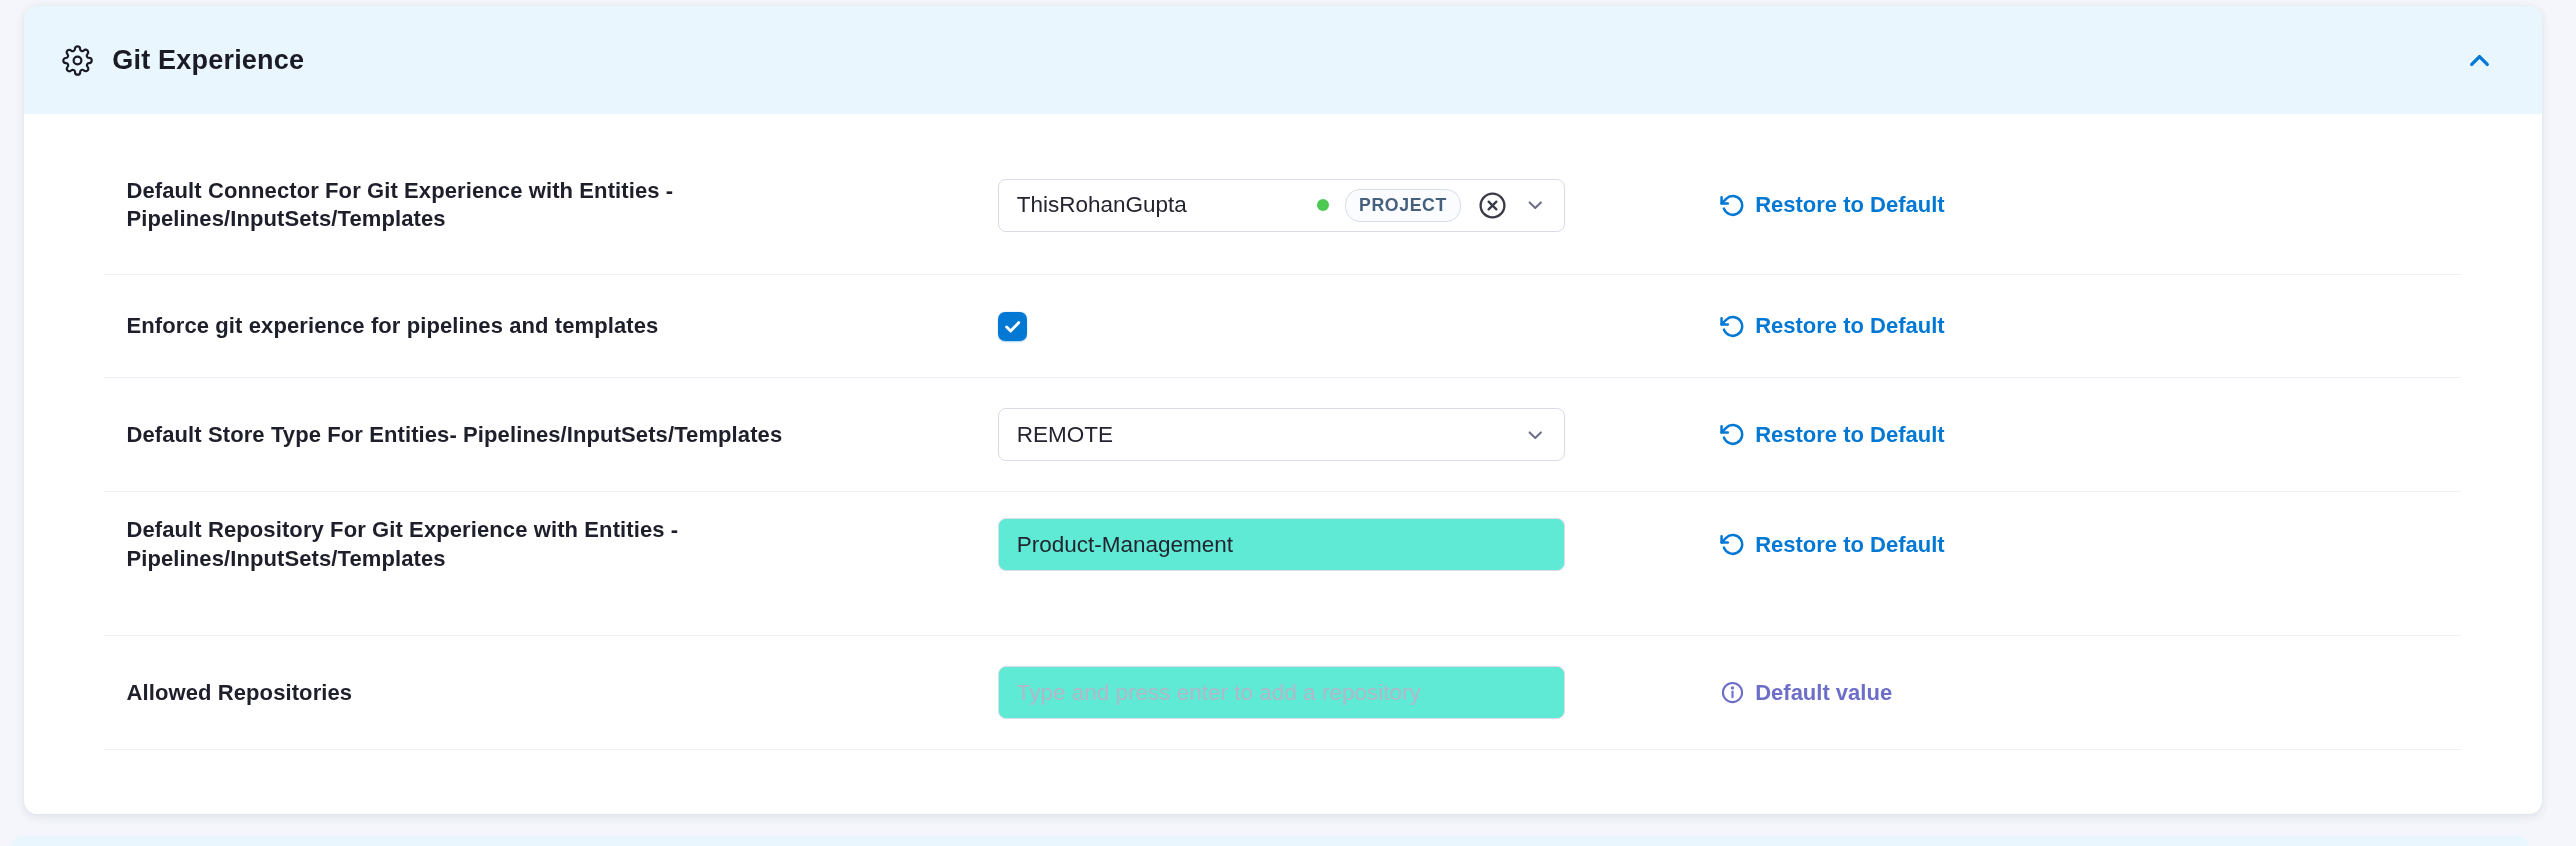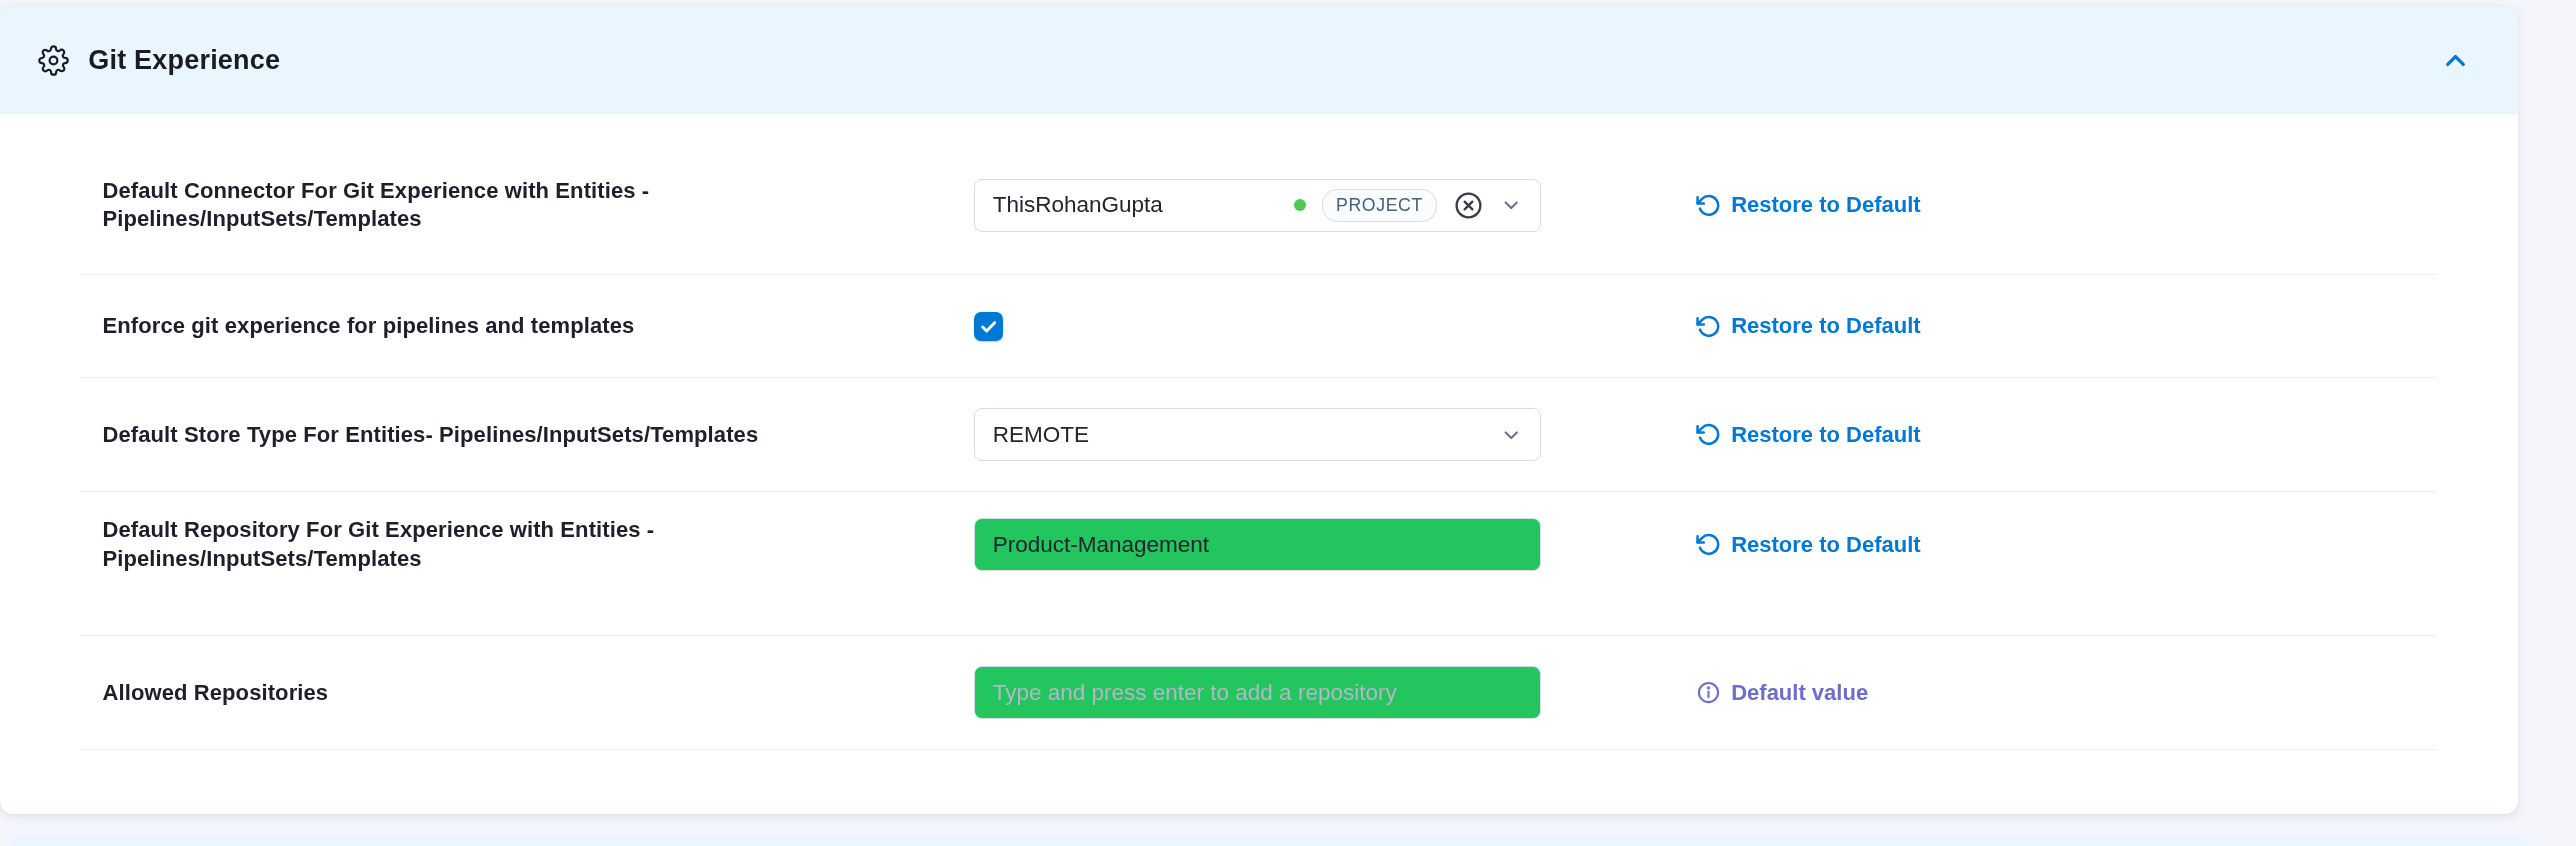--- a/index.html
+++ b/index.html
@@ -3,21 +3,21 @@
 <meta charset="utf-8">
 <style>
   html,body{margin:0;padding:0;}
   body{
     width:2576px;height:847px;position:relative;overflow:hidden;
     background:#f4f6fb;
     font-family:"Liberation Sans",sans-serif;
     -webkit-font-smoothing:antialiased;
   }
   .panel{
-    position:absolute;left:0;top:6.4px;width:2518px;height:808px;
+    position:absolute;left:24px;top:6.4px;width:2518px;height:808px;
     background:#ffffff;border-radius:13px;
     box-shadow:0 2.4px 9.7px rgba(40,50,80,0.10), 0 0 1.6px rgba(40,41,61,0.06);
   }
   .panel-header{
     height:108px;background:#e9f6fd;border-radius:13px 13px 0 0;
     display:flex;align-items:center;box-sizing:border-box;
     padding:0 42px 0 38px;cursor:pointer;
   }
   .gear{width:31px;height:31px;color:#1b1b28;margin-right:19.3px;flex:none;display:flex;}
   .gear svg{width:31px;height:31px;}
@@ -45,30 +45,30 @@
   .row-label{font-size:22px;font-weight:600;color:#1e1f2b;letter-spacing:0.1px;line-height:1.3;}
 
   .select-box{
     width:567px;height:53px;border:1.6px solid #d9dbe7;border-radius:8px;background:#fff;
     box-sizing:border-box;display:flex;align-items:center;padding:0 17.7px;cursor:pointer;
   }
   .select-value{font-size:22.5px;font-weight:500;color:#23242f;white-space:nowrap;}
   .right-group{margin-left:auto;display:flex;align-items:center;gap:16px;}
   .status-dot{width:12px;height:12px;border-radius:50%;background:#4dc952;flex:none;}
   .scope-badge{
-    font-size:17.7px;font-weight:400;color:#44607c;letter-spacing:0.6px;line-height:1;
+    font-size:17.7px;font-weight:700;color:#44607c;letter-spacing:0.6px;line-height:1;
     background:#fafcff;border:1.6px solid #d8dce6;border-radius:15px;padding:6.4px 13px;white-space:nowrap;
   }
   .x-circle{width:31px;height:31px;color:#3a3b47;display:flex;cursor:pointer;}
   .x-circle svg{width:31px;height:31px;}
   .chev{width:22.5px;height:22.5px;color:#6d6f86;display:flex;}
   .chev svg{width:22.5px;height:22.5px;}
 
   .text-input{
-    width:567px;height:53px;border:1.6px solid #d9dbe7;border-radius:8px;background:#22c55e;
+    width:567px;height:53px;border:1.6px solid #d9dbe7;border-radius:8px;background:#5eead4;
     box-sizing:border-box;font-size:22.5px;color:#23242f;padding:0 17.7px;outline:none;
     font-family:"Liberation Sans",sans-serif;font-weight:500;
   }
   .text-input.placeholder-only{font-weight:700;}
   .text-input::placeholder{color:#b4b6c9;font-weight:400;opacity:1;}
 
   .checkbox{
     width:29px;height:29px;background:#0278d5;border-radius:7.2px;
     display:flex;align-items:center;justify-content:center;cursor:pointer;flex:none;
     box-shadow:0 0.8px 1.6px rgba(2,120,213,0.35);

